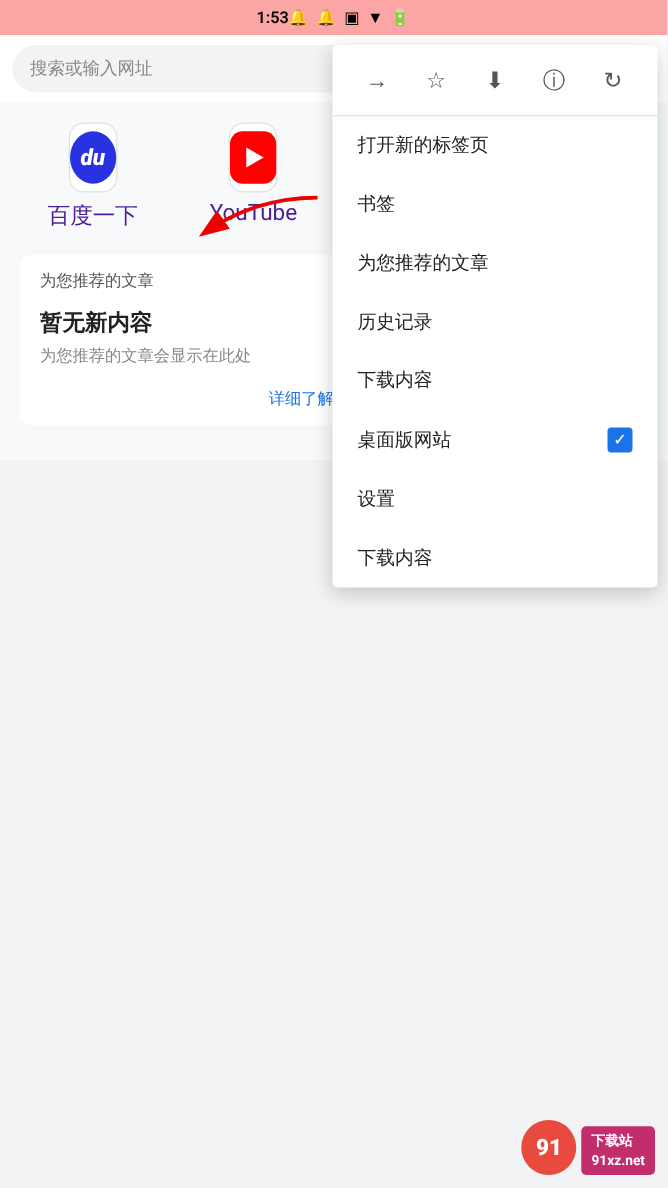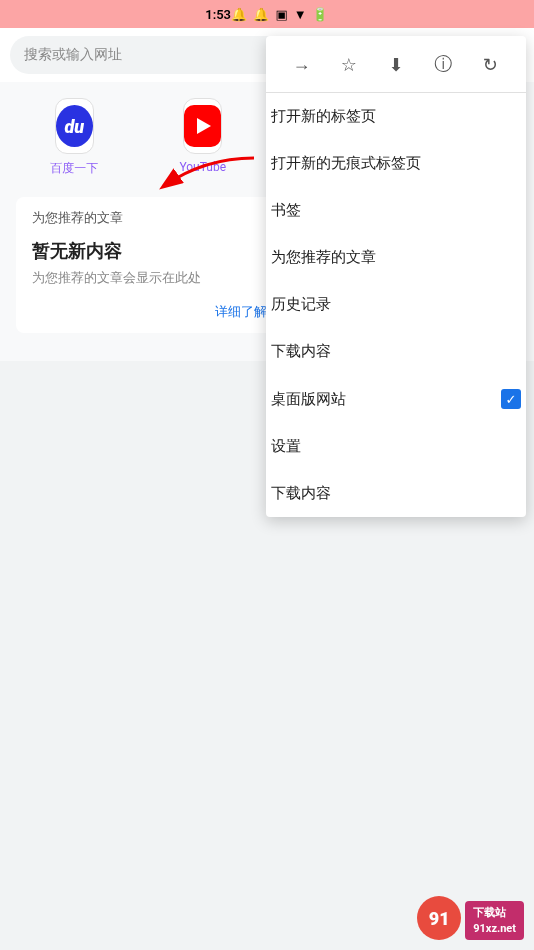--- a/index.html
+++ b/index.html
@@ -84,22 +84,22 @@
       width: 39px;
       height: 56px;
       border-radius: 12px;
       display: flex;
       align-items: center;
       justify-content: center;
       font-size: 24px;
       font-weight: bold;
     }
     .shortcut-label {
-      font-size: 12px;
-      color: #8b5cf6;
+      font-size: 18px;
+      color: #4c1d95;
       text-align: center;
     }
     .baidu-icon {
       background: #fff;
       border: 1px solid #e0e0e0;
     }
     .baidu-circle {
       width: 42px;
       height: 42px;
       background: #2932e1;
@@ -216,21 +216,21 @@
       cursor: pointer;
       color: #555;
       font-size: 18px;
     }
 
     
     .menu-item {
       display: flex;
       align-items: center;
       justify-content: space-between;
-      padding: 14px 5px;
+      padding: 14px 20px;
       cursor: pointer;
       font-size: 15px;
       color: #222;
       position: relative;
     }
     .menu-item-label {
       flex: 1;
     }
     .menu-checkbox {
       width: 20px;
@@ -351,23 +351,20 @@
     <div class="dropdown-toolbar">
       <div class="toolbar-btn">→</div>
       <div class="toolbar-btn">☆</div>
       <div class="toolbar-btn">⬇</div>
       <div class="toolbar-btn">ⓘ</div>
       <div class="toolbar-btn">↻</div>
     </div>
 
     <div class="menu-item">
       <span class="menu-item-label">打开新的标签页</span>
-    </div>
-    <div class="menu-item">
-      <span class="menu-item-label">打开新的无痕式标签页</span>
     </div>
     <div class="menu-item">
       <span class="menu-item-label">书签</span>
     </div>
     <div class="menu-item">
       <span class="menu-item-label">为您推荐的文章</span>
     </div>
     <div class="menu-item">
       <span class="menu-item-label">历史记录</span>
     </div>

